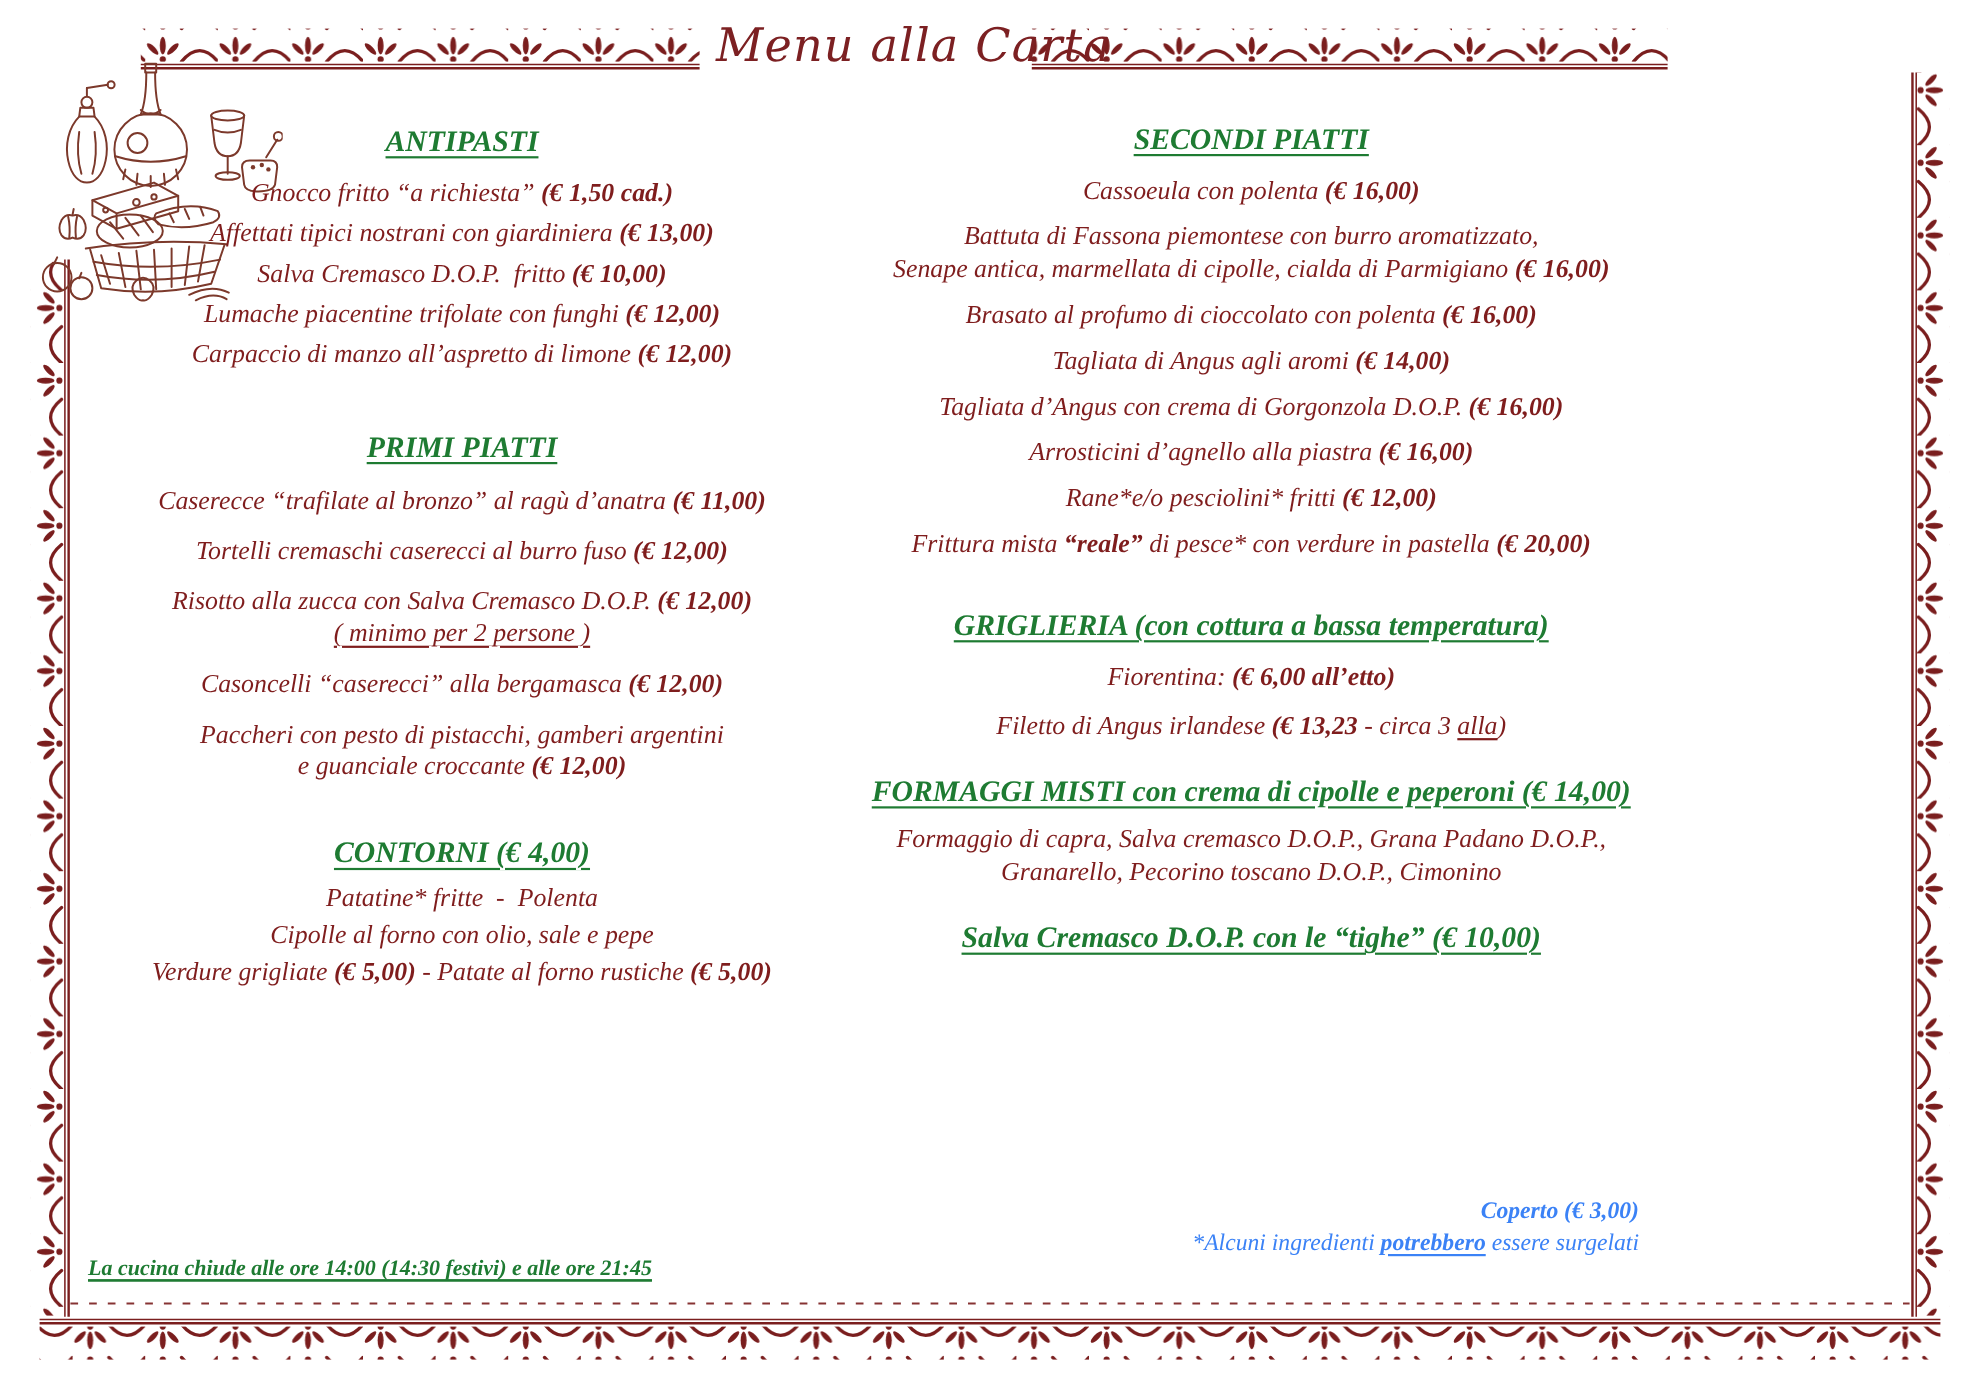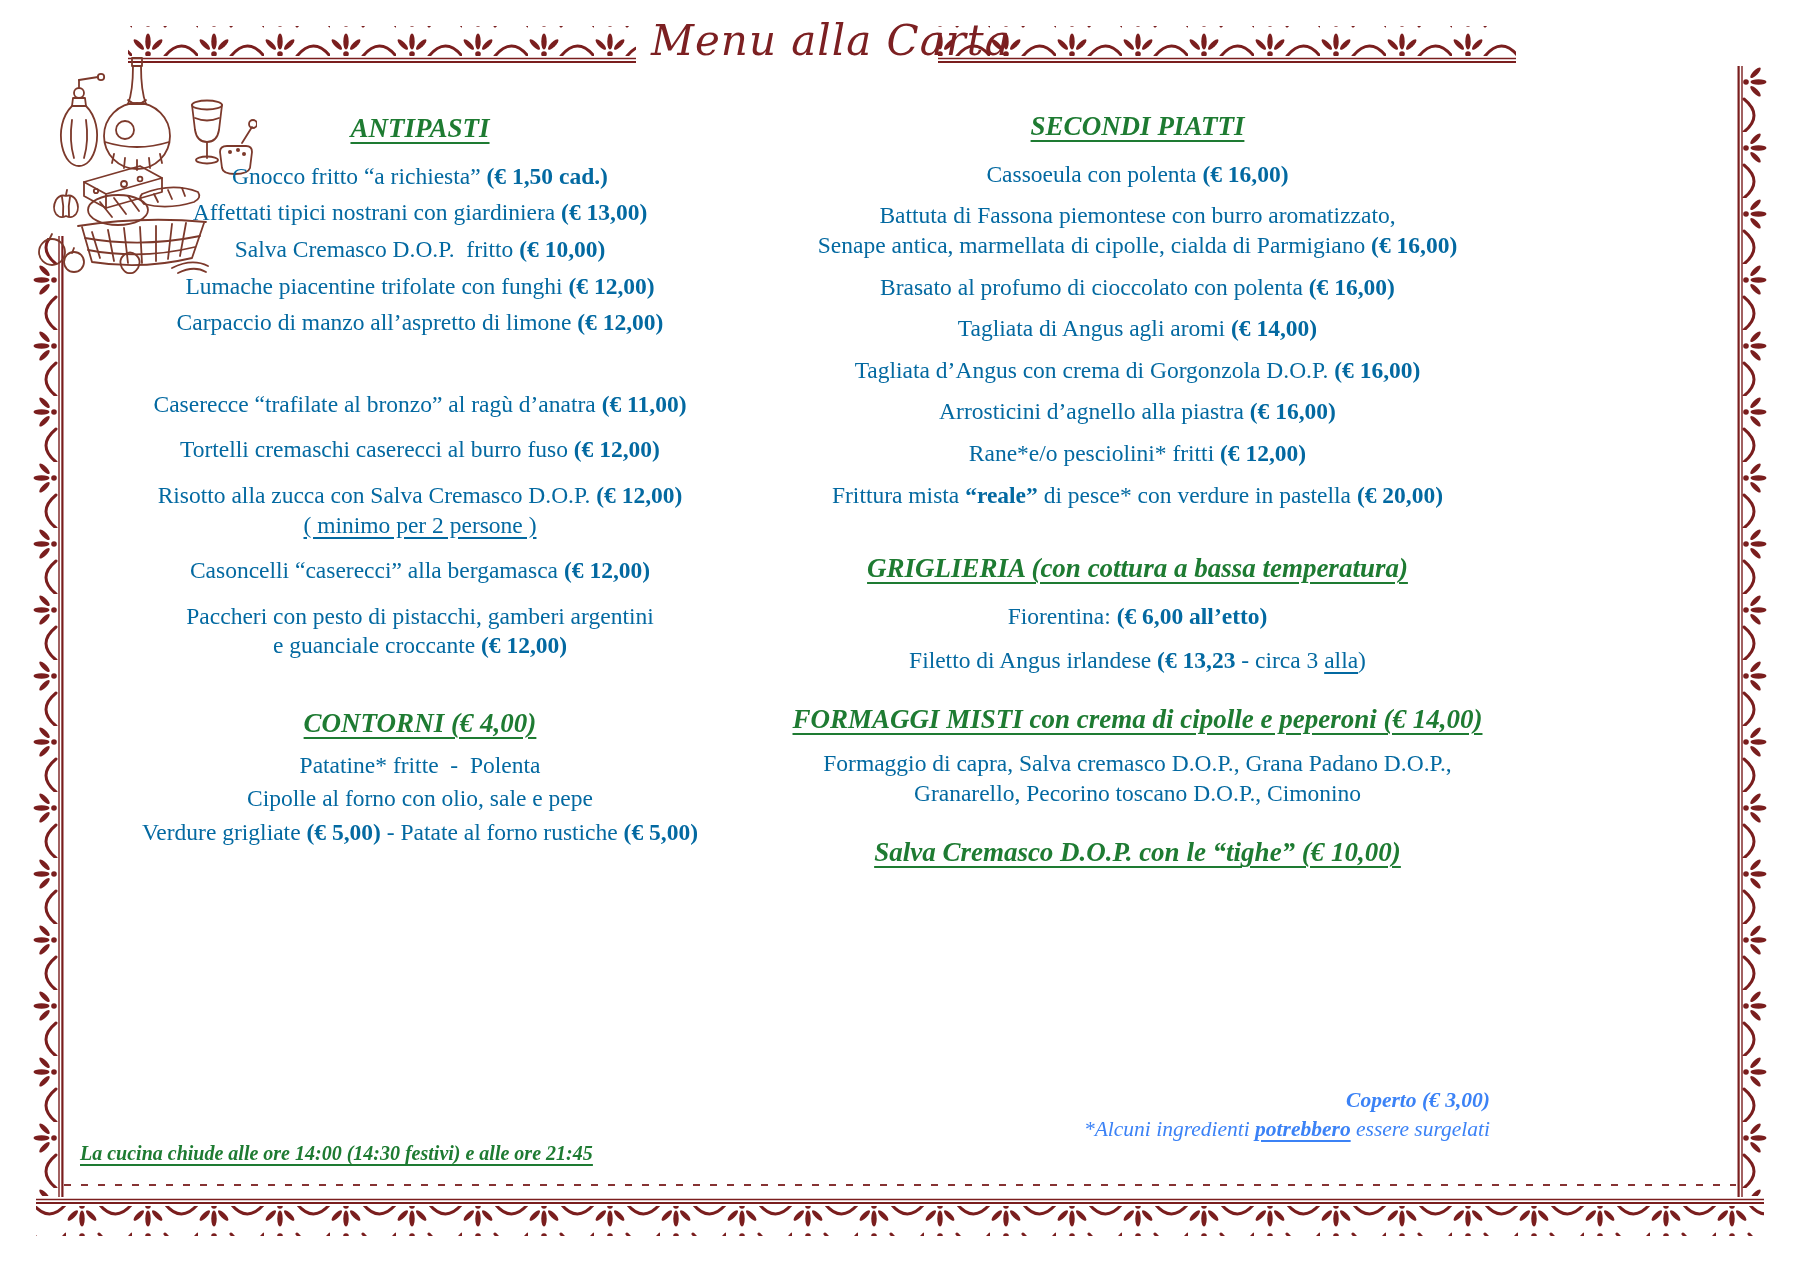--- a/index.html
+++ b/index.html
@@ -11,21 +11,21 @@
   .illustration .dot{fill:#7c392b;stroke:none;}
   .page-title{position:absolute;left:612px;top:16px;width:352px;text-align:right;
       font-family:"DejaVu Serif",serif;font-style:italic;font-weight:500;
       font-size:42px;color:#7c2022;letter-spacing:1px;white-space:nowrap;margin-left:39px;}
   .col{position:absolute;text-align:center;}
   .col-left{left:80px;top:112px;width:680px;}
   .col-right{left:765px;top:110px;width:745px;}
   .menu-section{text-align:center;}
   .heading .line{color:#1e7b32;font-weight:bold;font-style:italic;font-size:27px;line-height:1.25;
       text-decoration:underline;text-underline-offset:5px;text-decoration-thickness:2px;}
-  .item{font-size:23.5px;color:#0369a1;}
+  .item{font-style:italic;font-size:23.5px;color:#7f1d1d;}
   .item .line{line-height:1.26;}
   .seg.b{font-weight:bold;}
   .seg.u{text-decoration:underline;text-underline-offset:4px;}
   
   .sec-antipasti .heading{margin-bottom:16px;}
   .sec-antipasti .item{margin-bottom:7px;}
   .sec-primi-piatti{margin-top:52px;}
   .sec-primi-piatti .heading{margin-bottom:18px;}
   .sec-primi-piatti .item{margin-bottom:16px;}
   .sec-contorni{margin-top:46px;}
@@ -183,20 +183,23 @@
         <div class="line"><span class="seg">Salva Cremasco D.O.P.&nbsp; fritto </span><span class="seg b">(€ 10,00)</span></div>
       </div>
       <div class="item">
         <div class="line"><span class="seg">Lumache piacentine trifolate con funghi </span><span class="seg b">(€ 12,00)</span></div>
       </div>
       <div class="item">
         <div class="line"><span class="seg">Carpaccio di manzo all’aspretto di limone </span><span class="seg b">(€ 12,00)</span></div>
       </div>
     </section>
     <section class="menu-section sec-primi-piatti">
+      <div class="heading">
+        <div class="line"><span class="seg">PRIMI PIATTI</span></div>
+      </div>
       <div class="item">
         <div class="line"><span class="seg">Caserecce “trafilate al bronzo” al ragù d’anatra </span><span class="seg b">(€ 11,00)</span></div>
       </div>
       <div class="item">
         <div class="line"><span class="seg">Tortelli cremaschi caserecci al burro fuso </span><span class="seg b">(€ 12,00)</span></div>
       </div>
       <div class="item">
         <div class="line"><span class="seg">Risotto alla zucca con Salva Cremasco D.O.P. </span><span class="seg b">(€ 12,00)</span></div>
         <div class="line"><span class="seg u">( minimo per 2 persone )</span></div>
       </div>

